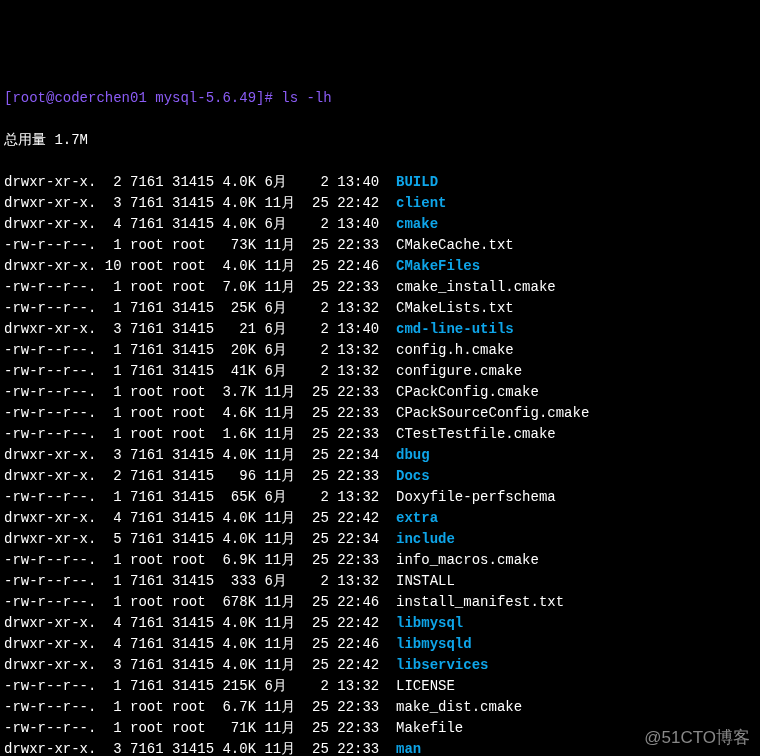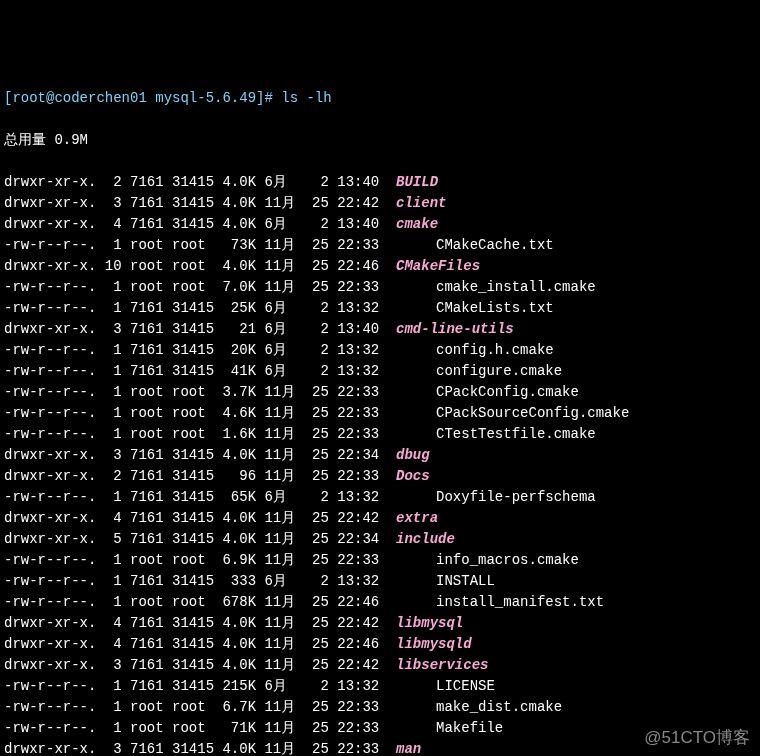--- a/index.html
+++ b/index.html
@@ -13,50 +13,48 @@
       font-family: "Consolas", "Courier New", monospace;
       font-size: 14px;
       line-height: 1.5;
       padding: 4px;
       width: 760px;
       height: 756px;
       position: relative;
       white-space: pre;
     }
     .prompt-line {
-      color: #7dd3fc;
+      color: #8b5cf6;
     }
     .total-line {
       color: #fff;
     }
     .row {
       color: #fff;
     }
     .dir-name {
-      color: #f9a8d4;
+      color: #0ea5e9;
       font-weight: bold;
-      font-style: italic;
     }
     .file-name {
       color: #fff;
-      margin-left: 40px;
     }
     .watermark {
       position: absolute;
       bottom: 6px;
       right: 10px;
       color: #888;
       font-size: 17px;
       font-family: sans-serif;
     }
   </style>
 </head>
 <body>
 
 
 
 <div class="prompt-line">[root@coderchen01 mysql-5.6.49]# ls -lh</div>
-<div class="total-line">总用量 0.9M</div>
+<div class="total-line">总用量 1.7M</div>
 <div id="listing"><div class="row"><span>drwxr-xr-x.  2 7161 31415 4.0K 6月    2 13:40  </span><span class="dir-name">BUILD</span></div><div class="row"><span>drwxr-xr-x.  3 7161 31415 4.0K 11月  25 22:42  </span><span class="dir-name">client</span></div><div class="row"><span>drwxr-xr-x.  4 7161 31415 4.0K 6月    2 13:40  </span><span class="dir-name">cmake</span></div><div class="row"><span>-rw-r--r--.  1 root root   73K 11月  25 22:33  </span><span class="file-name">CMakeCache.txt</span></div><div class="row"><span>drwxr-xr-x. 10 root root  4.0K 11月  25 22:46  </span><span class="dir-name">CMakeFiles</span></div><div class="row"><span>-rw-r--r--.  1 root root  7.0K 11月  25 22:33  </span><span class="file-name">cmake_install.cmake</span></div><div class="row"><span>-rw-r--r--.  1 7161 31415  25K 6月    2 13:32  </span><span class="file-name">CMakeLists.txt</span></div><div class="row"><span>drwxr-xr-x.  3 7161 31415   21 6月    2 13:40  </span><span class="dir-name">cmd-line-utils</span></div><div class="row"><span>-rw-r--r--.  1 7161 31415  20K 6月    2 13:32  </span><span class="file-name">config.h.cmake</span></div><div class="row"><span>-rw-r--r--.  1 7161 31415  41K 6月    2 13:32  </span><span class="file-name">configure.cmake</span></div><div class="row"><span>-rw-r--r--.  1 root root  3.7K 11月  25 22:33  </span><span class="file-name">CPackConfig.cmake</span></div><div class="row"><span>-rw-r--r--.  1 root root  4.6K 11月  25 22:33  </span><span class="file-name">CPackSourceConfig.cmake</span></div><div class="row"><span>-rw-r--r--.  1 root root  1.6K 11月  25 22:33  </span><span class="file-name">CTestTestfile.cmake</span></div><div class="row"><span>drwxr-xr-x.  3 7161 31415 4.0K 11月  25 22:34  </span><span class="dir-name">dbug</span></div><div class="row"><span>drwxr-xr-x.  2 7161 31415   96 11月  25 22:33  </span><span class="dir-name">Docs</span></div><div class="row"><span>-rw-r--r--.  1 7161 31415  65K 6月    2 13:32  </span><span class="file-name">Doxyfile-perfschema</span></div><div class="row"><span>drwxr-xr-x.  4 7161 31415 4.0K 11月  25 22:42  </span><span class="dir-name">extra</span></div><div class="row"><span>drwxr-xr-x.  5 7161 31415 4.0K 11月  25 22:34  </span><span class="dir-name">include</span></div><div class="row"><span>-rw-r--r--.  1 root root  6.9K 11月  25 22:33  </span><span class="file-name">info_macros.cmake</span></div><div class="row"><span>-rw-r--r--.  1 7161 31415  333 6月    2 13:32  </span><span class="file-name">INSTALL</span></div><div class="row"><span>-rw-r--r--.  1 root root  678K 11月  25 22:46  </span><span class="file-name">install_manifest.txt</span></div><div class="row"><span>drwxr-xr-x.  4 7161 31415 4.0K 11月  25 22:42  </span><span class="dir-name">libmysql</span></div><div class="row"><span>drwxr-xr-x.  4 7161 31415 4.0K 11月  25 22:46  </span><span class="dir-name">libmysqld</span></div><div class="row"><span>drwxr-xr-x.  3 7161 31415 4.0K 11月  25 22:42  </span><span class="dir-name">libservices</span></div><div class="row"><span>-rw-r--r--.  1 7161 31415 215K 6月    2 13:32  </span><span class="file-name">LICENSE</span></div><div class="row"><span>-rw-r--r--.  1 root root  6.7K 11月  25 22:33  </span><span class="file-name">make_dist.cmake</span></div><div class="row"><span>-rw-r--r--.  1 root root   71K 11月  25 22:33  </span><span class="file-name">Makefile</span></div><div class="row"><span>drwxr-xr-x.  3 7161 31415 4.0K 11月  25 22:33  </span><span class="dir-name">man</span></div></div>
 <div class="watermark">@51CTO博客</div>
 
 
 
 
 </body></html>

